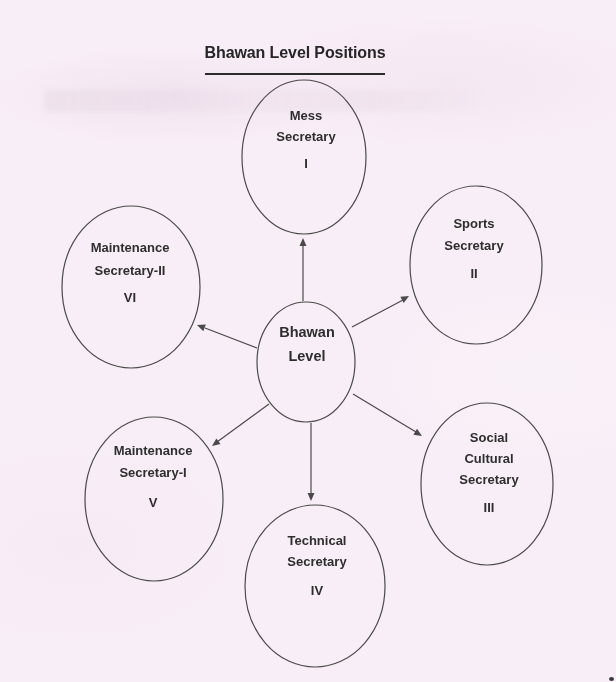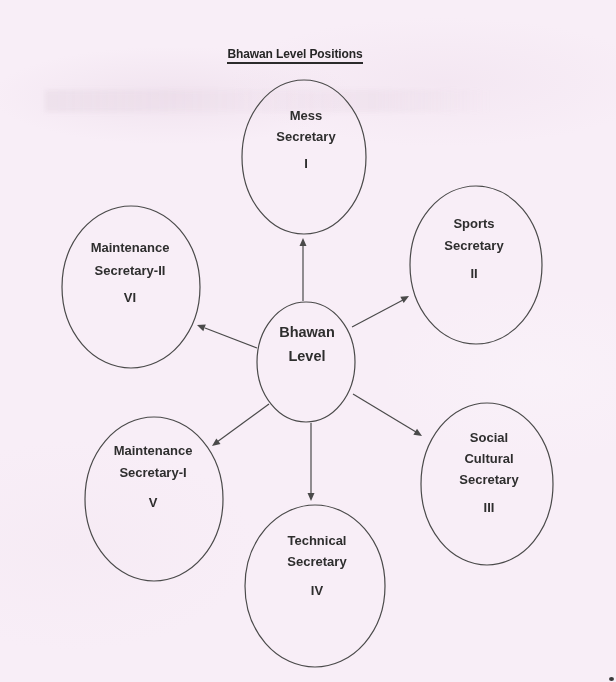--- a/index.html
+++ b/index.html
@@ -26,24 +26,24 @@
     position:absolute;left:45px;top:90px;width:470px;height:22px;
     background:linear-gradient(90deg, rgba(208,188,204,0.20), rgba(224,204,220,0.10) 45%, rgba(208,188,204,0.14) 70%, transparent 95%);
     filter:blur(2px);
     pointer-events:none;
   }
   .title-wrap{
     position:absolute;top:44px;left:0;right:26px;text-align:center;
   }
   .title{
     display:inline-block;
-    font-size:12px;font-weight:bold;color:#262626;
+    font-size:16px;font-weight:bold;color:#262626;
     letter-spacing:-0.1px;
     border-bottom:2px solid #2b2b2b;
-    padding-bottom:1px;
+    padding-bottom:11px;
   }
   svg.diagram{position:absolute;left:0;top:0;}
   .bubble{fill:none;stroke:var(--ink);stroke-width:1.2px;}
   .shaft{stroke:var(--ink);stroke-width:1.2px;fill:none;}
   .head{fill:var(--ink);stroke:none;}
   .lbl{
     font-family:"Liberation Sans", sans-serif;
     font-size:13px;font-weight:bold;fill:var(--text);
     text-anchor:middle;
   }

